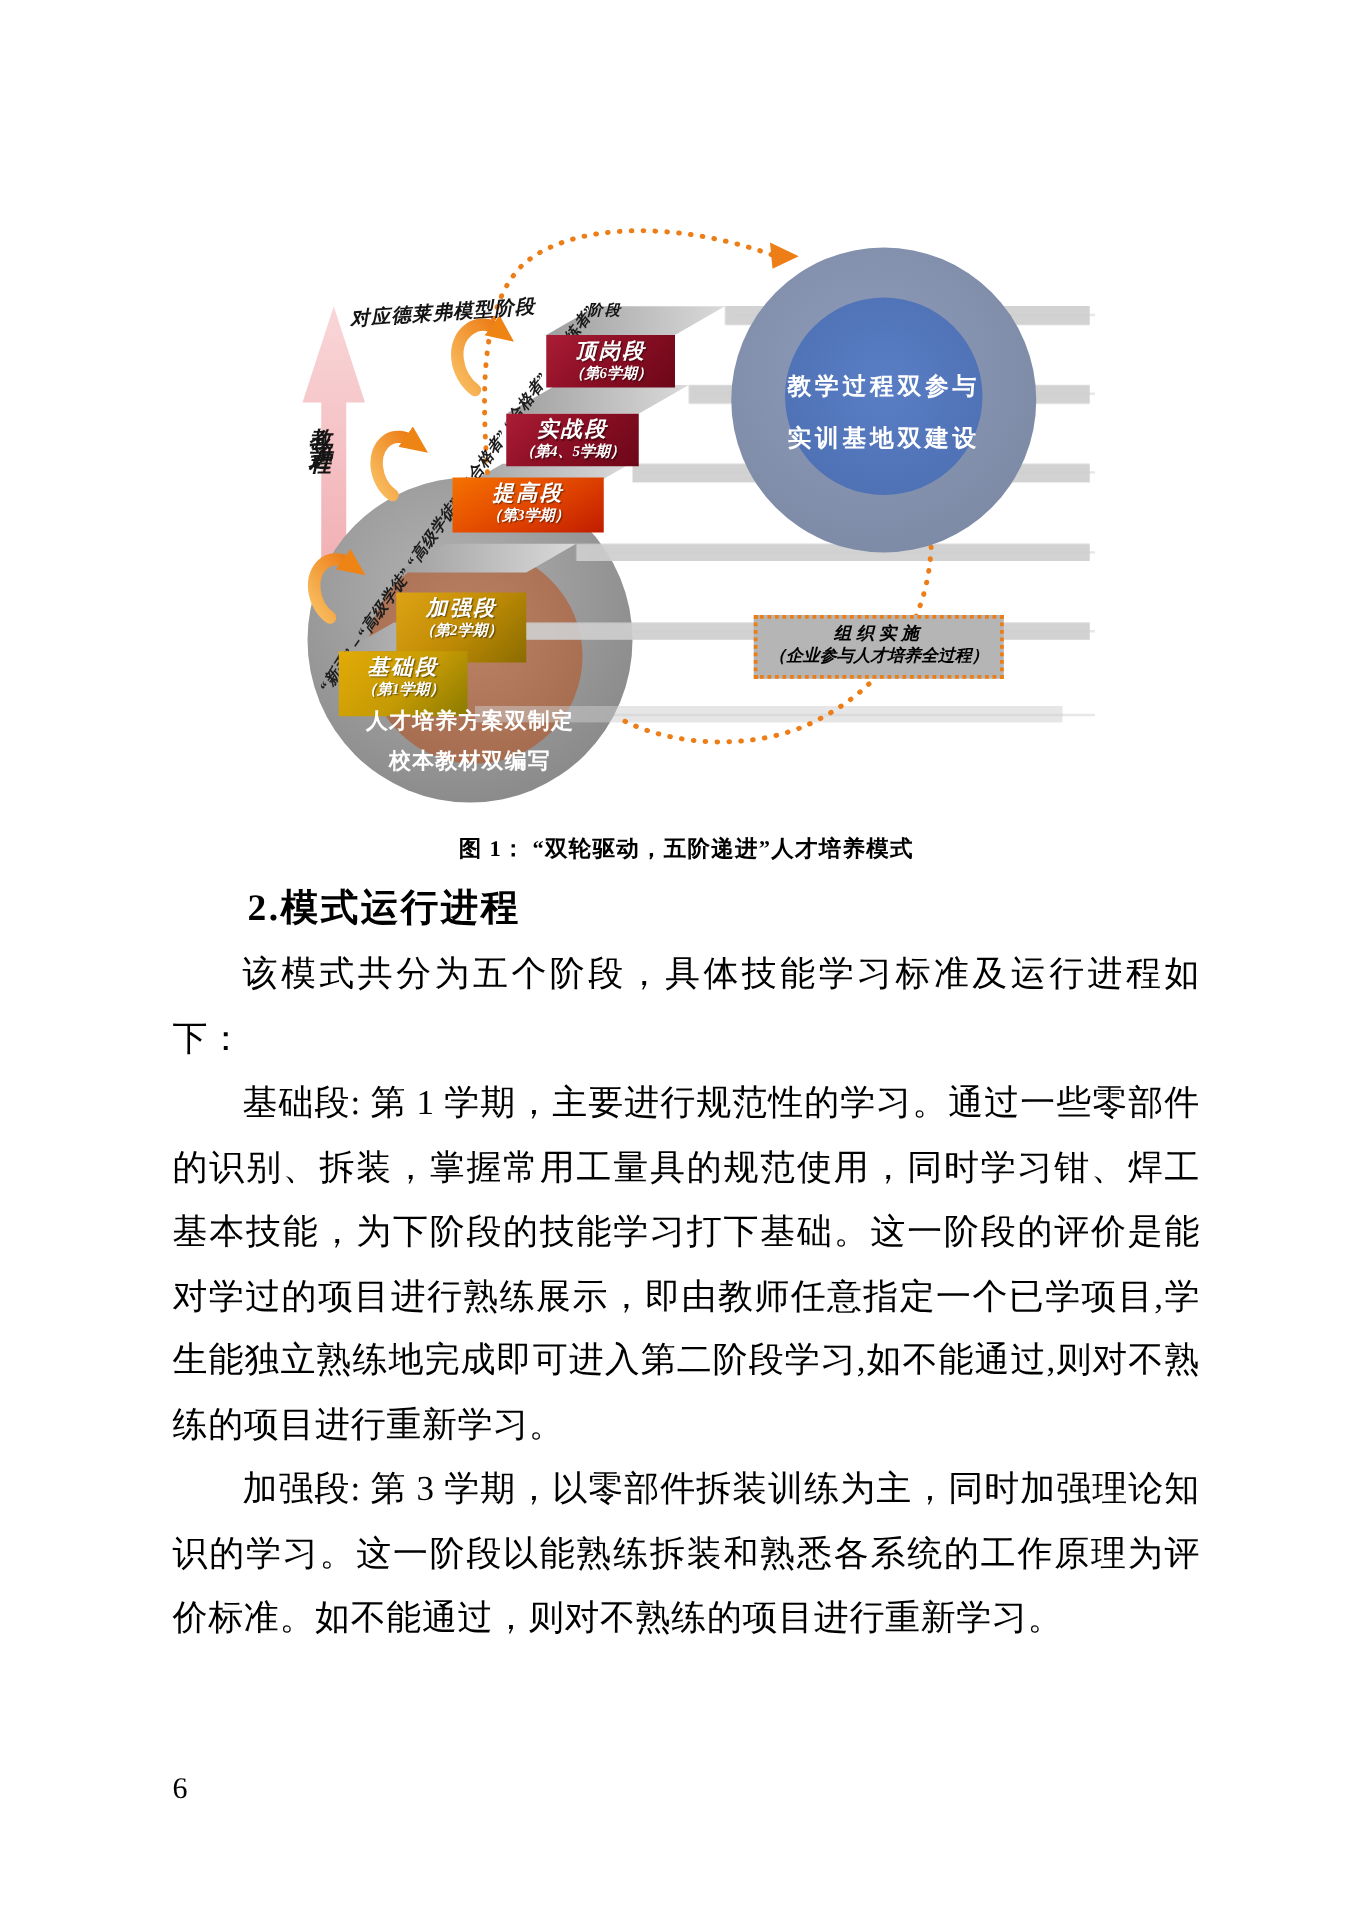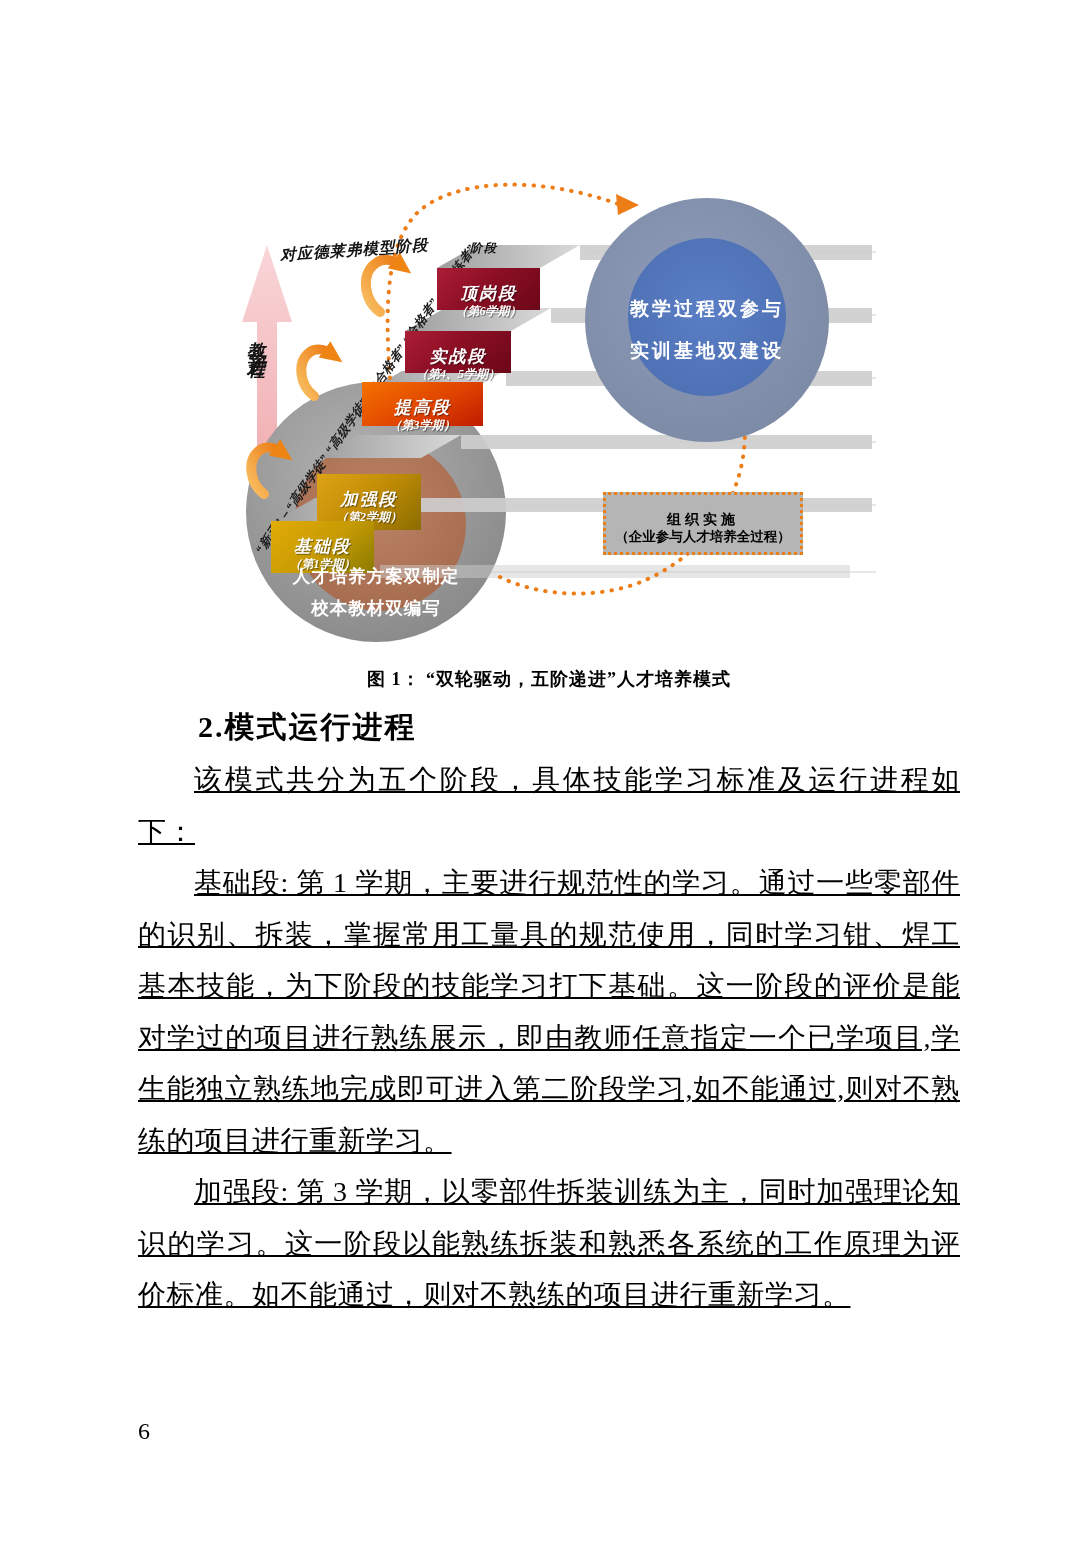--- a/index.html
+++ b/index.html
@@ -14,49 +14,49 @@
   .fig-label { position:absolute; font-weight:bold; font-style:italic; color:#141414; white-space:nowrap; }
   .lbl-process { left:4px; top:150px; writing-mode:vertical-rl; font-size:18px; letter-spacing:7px; }
   .lbl-dreyfus { left:40px; top:62px; font-size:15.5px; letter-spacing:1px; transform:rotate(-4deg); }
   .lbl-stagehdr { left:230px; top:62px; font-size:12px; letter-spacing:2px; }
   .lbl-diagonal {
     left:12px; top:370px; font-size:12.5px; letter-spacing:0.5px;
     transform:rotate(-55deg); transform-origin:0 0; color:#1c1c1c;
   }
   .stage {
     position:absolute; color:#fff; text-align:center; font-style:italic; font-weight:bold;
-    text-shadow:1px 1px 1px rgba(0,0,0,.45); box-sizing:border-box; padding-top:16px;
+    text-shadow:1px 1px 1px rgba(0,0,0,.45); box-sizing:border-box; padding-top:3px;
   }
   .stage .nm { font-size:17px; line-height:20px; letter-spacing:2px; }
   .stage .tm { font-size:12px; line-height:14px; letter-spacing:0; }
   .s1,.s2 { background:linear-gradient(135deg,#ab1d36 0%,#8c0f25 45%,#6c0718 100%); }
   .s3 { background:linear-gradient(150deg,#f57200 0%,#e04400 55%,#c01c00 100%); }
   .s4 { background:linear-gradient(135deg,#dda315 0%,#c18c05 50%,#8a6c00 100%); }
   .s5 { background:linear-gradient(135deg,#e2ab07 0%,#c59a04 55%,#8a7a00 100%); }
   .circle-text {
     position:absolute; color:#ffffff; font-weight:bold; text-align:center;
     font-family:"Liberation Sans","DejaVu Sans",sans-serif;
   }
   .blue-text { left:352px; top:96px; width:230px; font-size:19px; letter-spacing:3px; }
   .blue-text .l1 { margin-top:22px; }
   .blue-text .l2 { margin-top:16px; }
   .gray-text { left:25px; top:386px; width:222px; font-size:17.5px; letter-spacing:1px; }
   .gray-text .l2 { margin-top:8px; }
   .org-box {
     position:absolute; left:363px; top:314px; width:194px; height:41px;
     background:#b5b5b5; border:3px dotted #ed7d17;
-    color:#000; font-weight:bold; text-align:center; padding-top:16px;
+    color:#000; font-weight:bold; font-style:italic; text-align:center; padding-top:4px;
   }
   .org-box .l1 { font-size:14px; line-height:17px; letter-spacing:4px; }
   .org-box .l2 { font-size:13.5px; line-height:18px; }
   
   .textblock { position:absolute; left:138px; top:664px; width:822px; }
   .caption { text-align:center; font-size:18px; font-weight:bold; letter-spacing:1px; line-height:30px; }
   .heading { margin:14px 0 0 60px; font-size:30px; font-weight:bold; letter-spacing:2px; line-height:38px; }
-  .paras { margin-top:8px;text-decoration:underline; }
+  .paras { margin-top:8px; }
   .para {
     margin:0; font-size:28px; line-height:51.5px; text-align:justify;
     text-indent:2em; letter-spacing:0.5px;
   }
   .pageno { position:absolute; left:138px; top:1418px; font-size:24px; }
 </style>
 </head>
 <body>
 
 <div class="page">

